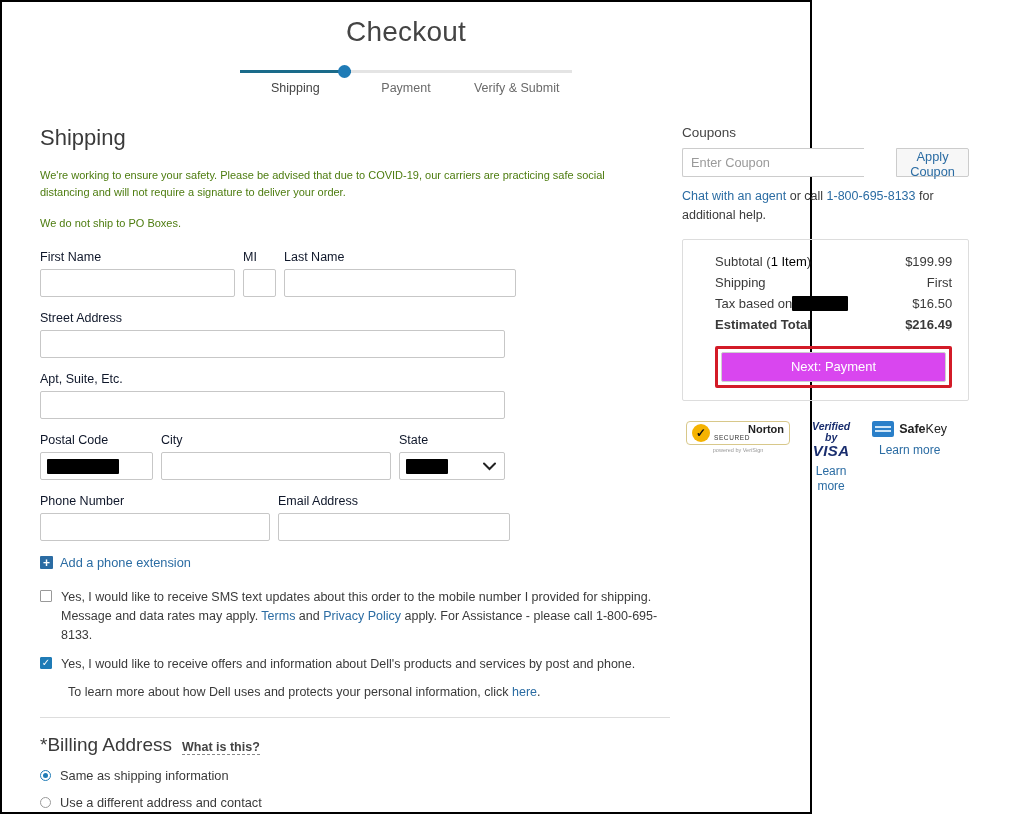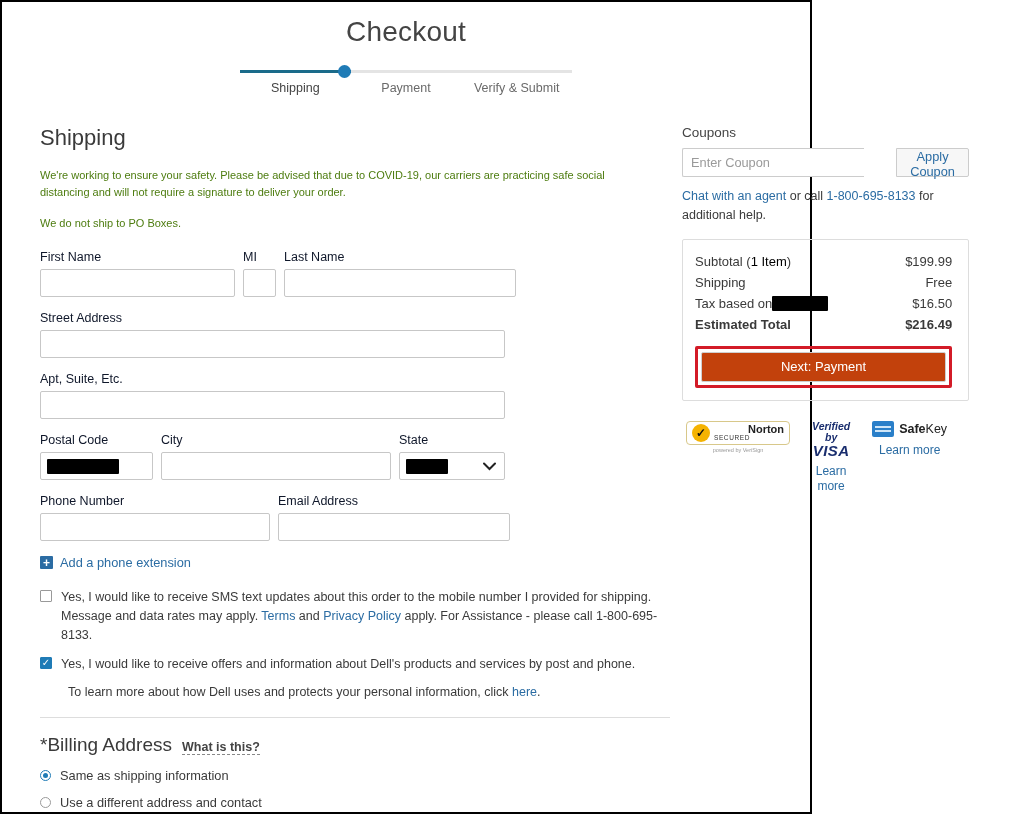--- a/index.html
+++ b/index.html
@@ -215,21 +215,21 @@
     font-size: 12.8px;
     padding: 0 10px;
     cursor: pointer;
     font-family: "Liberation Sans", sans-serif;
     border-radius: 0 2px 2px 0;
   }
   .chat-line { font-size: 12.5px; line-height: 1.5; color: #3a3a3a; margin-bottom: 14px; }
 
   .summary-card {
     border: 1px solid #ddd;
-    padding: 14px 16px 12px 12px;
+    padding: 14px 16px 12px 32px;
     border-radius: 2px;
   }
   .sum-row {
     display: flex; justify-content: space-between;
     font-size: 13px; color: #3a3a3a;
     margin-bottom: 6px;
     align-items: center;
   }
   .sum-row.total { font-weight: bold; margin-top: 2px; margin-bottom: 2px; }
   .sum-label { display: flex; align-items: center; }
@@ -237,21 +237,21 @@
 
   .btn-highlight {
     border: 3px solid #d31b27;
     padding: 3px;
     margin-top: 14px;
     border-radius: 2px;
   }
   .next-btn {
     display: block;
     width: 100%;
-    background: #c2410c;
+    background: #d946ef;
     color: #fff;
     border: 1px solid #cfcfcf;
     font-size: 13px;
     height: 30px;
     cursor: pointer;
     font-family: "Liberation Sans", sans-serif;
     border-radius: 2px;
   }
 
   .badges { display: flex; margin-top: 20px; padding-left: 4px; }
@@ -451,21 +451,21 @@
         <div class="sum-row">
           <span class="sum-label">
             <span>Subtotal (</span>
               <a class="item-link" style="margin-left:0;">1 Item</a>
               <span>)</span>
           </span>
           <span>$199.99</span>
         </div>
         <div class="sum-row">
           <span>Shipping</span>
-          <span>Free</span>
+          <span>First</span>
         </div>
         <div class="sum-row">
           <span class="sum-label">
             <span>Tax based on </span>
             <span class="redact" style="width:56px; display:inline-block;"></span>
           </span>
           <span>$16.50</span>
         </div>
         <div class="sum-row total">
           <span>Estimated Total</span>

